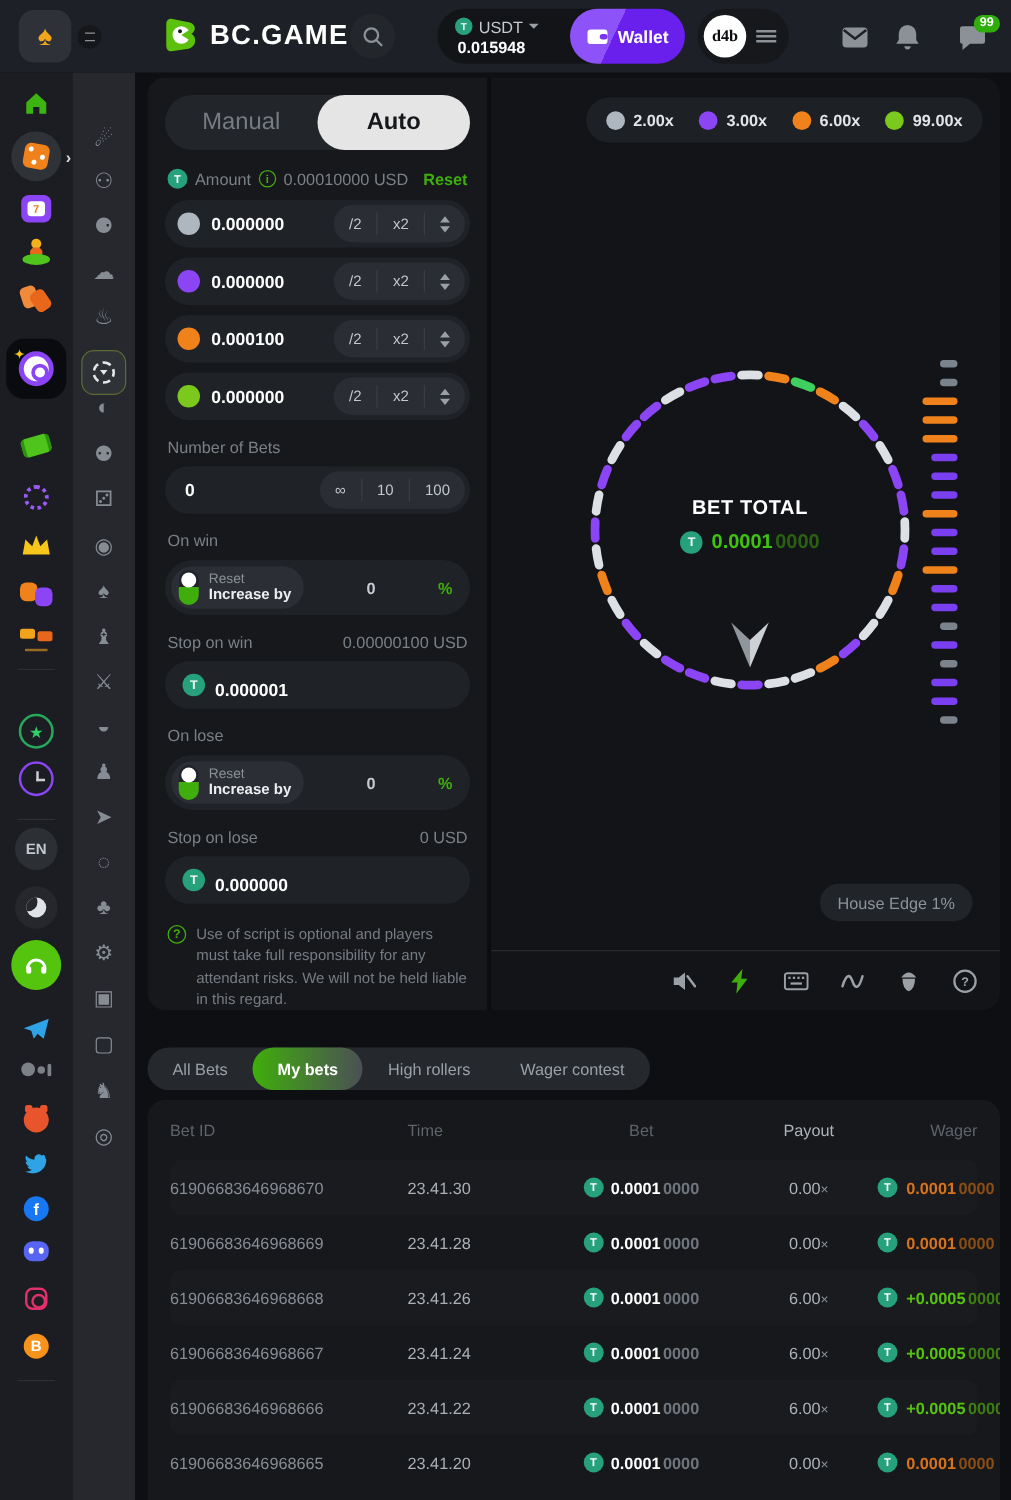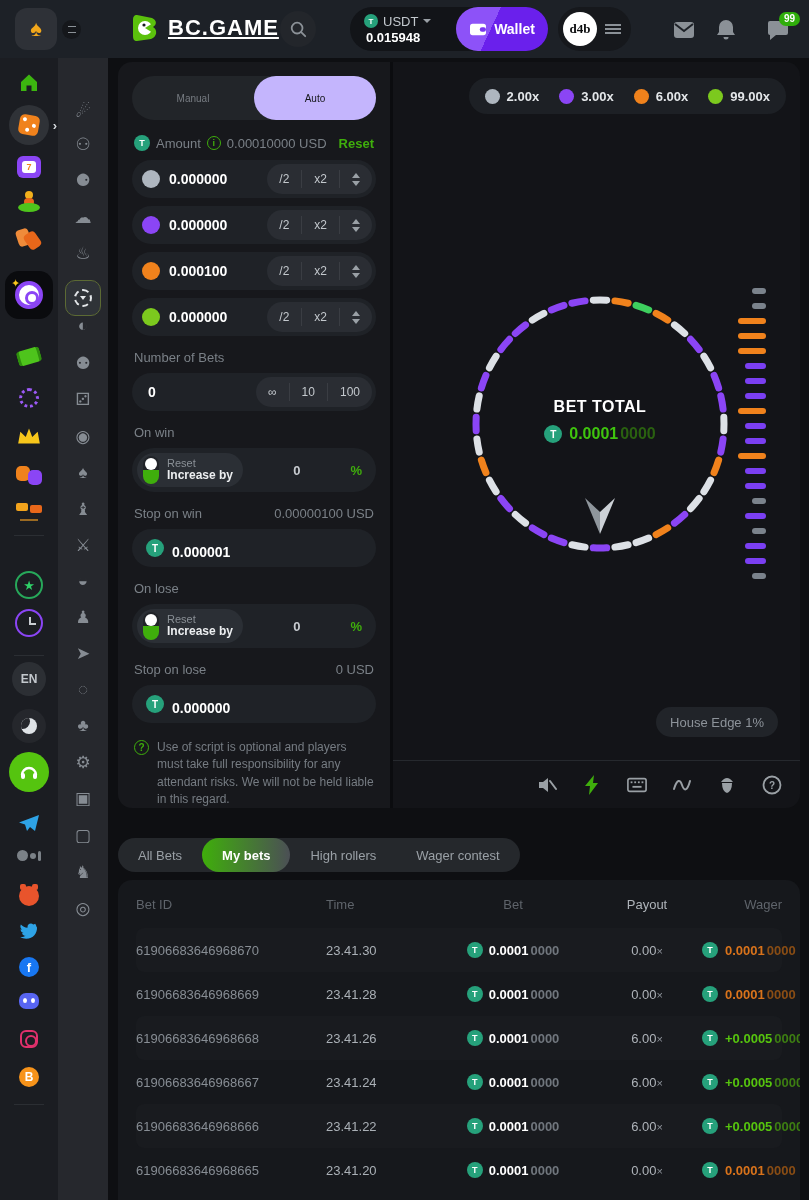--- a/index.html
+++ b/index.html
@@ -11,21 +11,21 @@
   .topbar{position:absolute;top:0;left:0;width:809px;height:58px;background:#1d2127;
           display:flex;align-items:center;z-index:10;}
   .spade-btn{position:absolute;left:15px;top:8px;width:42px;height:42px;border-radius:12px;
              background:#2e3137;display:flex;align-items:center;justify-content:center;}
   .spade-glyph{color:#f2a71b;font-size:22px;line-height:1;}
   .mini-menu{position:absolute;left:62px;top:20px;width:19px;height:19px;border-radius:50%;
              background:#15171b;display:flex;align-items:center;justify-content:center;}
   .mini-menu .bars{width:8px;height:7px;border-top:1.5px solid #8b9197;border-bottom:1.5px solid #8b9197;}
   .brand{position:absolute;left:128px;top:12px;display:flex;align-items:center;gap:8px;}
   .brand-mark{width:32px;height:32px;}
-  .brand-text{font-size:22px;font-weight:bold;letter-spacing:1px;color:#fff;text-decoration:underline;}
+  .brand-text{font-size:22px;font-weight:bold;letter-spacing:1px;color:#fff;}
   .search-btn{position:absolute;left:280px;top:11px;width:36px;height:36px;border-radius:50%;
               background:#23262b;display:flex;align-items:center;justify-content:center;}
   .balance-pill{position:absolute;left:350px;top:7px;width:198px;height:44px;border-radius:22px;
                 background:#121418;display:flex;align-items:center;}
   .balance-col{padding-left:14px;display:flex;flex-direction:column;gap:1px;width:106px;}
   .balance-top{display:flex;align-items:center;gap:5px;font-size:13px;color:#c3c9ce;}
   .balance-amt{font-size:13px;font-weight:bold;color:#fff;padding-left:2px;}
   .balance-amt .dim{color:#6b7177;padding-left:40px;}
   .chev-sm{width:0;height:0;border-left:4px solid transparent;border-right:4px solid transparent;
            border-top:4px solid #9aa0a6;}
@@ -113,22 +113,22 @@
   .r2wheel{width:18px;height:18px;border-radius:50%;border:2px dashed #e4e7ea;display:flex;align-items:center;justify-content:center;}
   .r2wheel::after{content:"";width:0;height:0;border-left:3px solid transparent;border-right:3px solid transparent;border-top:4px solid #e4e7ea;}
 
   
   .game-wrap{position:absolute;left:10px;top:4px;width:682px;height:746px;border-radius:14px;
              overflow:hidden;display:flex;}
   .bet-panel{width:272px;background:#17181c;padding:14px;flex:none;}
   .game-panel{flex:1;background:#131418;border-left:3px solid #0b0c0f;position:relative;}
 
   .mode-tabs{height:44px;border-radius:22px;background:#222529;display:flex;padding:0;}
-  .mode-tab{flex:1;display:flex;align-items:center;justify-content:center;font-size:10px;color:#777c82;}
-  .mode-tab.active{background:#c4b5fd;color:#15171a;font-weight:normal;border-radius:22px;}
+  .mode-tab{flex:1;display:flex;align-items:center;justify-content:center;font-size:19px;color:#777c82;}
+  .mode-tab.active{background:#e5e5e5;color:#15171a;font-weight:bold;border-radius:22px;}
 
   .amount-line{display:flex;align-items:center;gap:6px;margin:15px 2px 9px;font-size:13px;color:#7a8087;}
   .info-i{width:14px;height:14px;border-radius:50%;border:1.5px solid #3fae0c;color:#3fae0c;font-size:9px;
           display:flex;align-items:center;justify-content:center;font-weight:bold;flex:none;}
   .reset-link{margin-left:auto;color:#3fae0c;font-weight:bold;}
 
   .bet-row{height:38px;border-radius:19px;background:#1f2227;display:flex;align-items:center;
            padding:0 4px 0 10px;margin-bottom:8px;}
   .dot{width:18px;height:18px;border-radius:50%;flex:none;}
   .bet-row .val{font-size:14px;font-weight:bold;color:#fff;margin-left:9px;}

